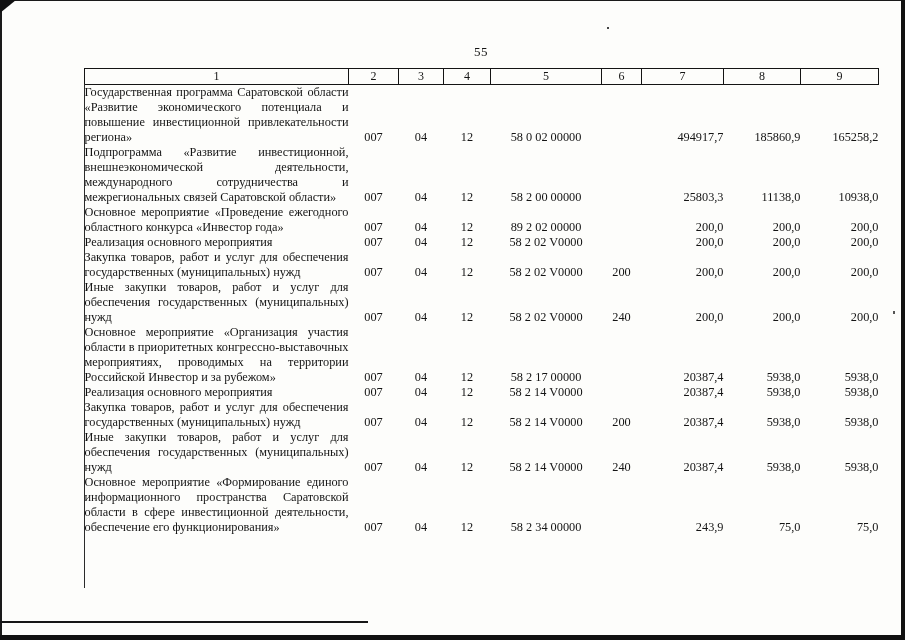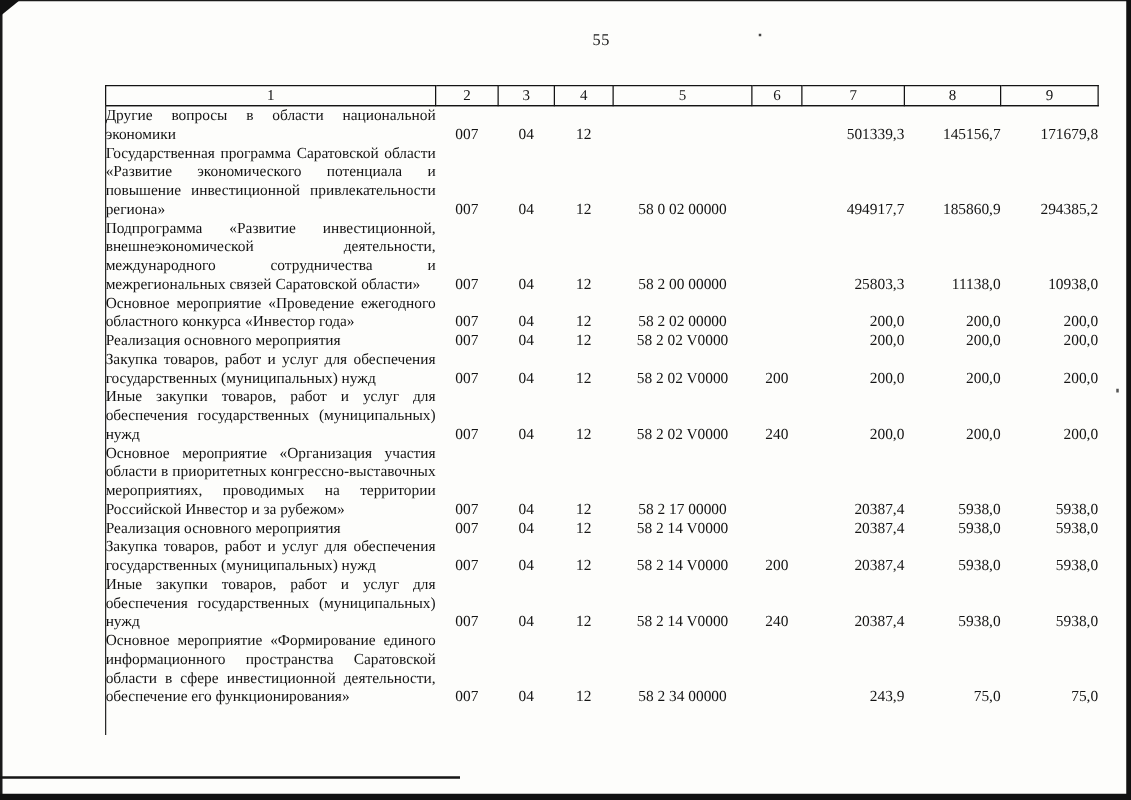--- a/index.html
+++ b/index.html
@@ -21,21 +21,21 @@
     position:absolute; top:0; left:0; width:16px; height:13px; background:#111;
     clip-path:polygon(0 0,100% 0,0 100%);
   }
   .artifact-line-bottom {
     position:absolute; left:0; top:621px; width:368px; height:2px; background:#161616;
   }
   .artifact-dot-a { position:absolute; left:607px; top:27px; width:2px; height:2px; background:#444; }
   .artifact-dot-b { position:absolute; left:893px; top:311px; width:2px; height:3px; background:#555; }
 
   .page-number {
-    position:absolute; top:24px; left:84px; width:794px;
+    position:absolute; top:44px; left:84px; width:794px;
     text-align:center; font-size:13px; letter-spacing:0.5px;
   }
 
   table.budget {
     position:absolute; top:68px; left:84px;
     width:794px;
     border-collapse:collapse;
     table-layout:fixed;
   }
   table.budget th {
@@ -97,58 +97,47 @@
         <th>4</th>
         <th>5</th>
         <th>6</th>
         <th>7</th>
         <th>8</th>
         <th>9</th>
       </tr>
     </thead>
     <tbody>
         <tr>
-          <td class="c1">Другие вопросы в области национальной экономики</td>
-          <td class="c2">007</td>
-          <td class="c3">04</td>
-          <td class="c4">12</td>
-          <td class="c5"></td>
-          <td class="c6"></td>
-          <td class="c7">501339,3</td>
-          <td class="c8">145156,7</td>
-          <td class="c9">171679,8</td>
-        </tr>
-        <tr>
           <td class="c1">Государственная программа Саратовской области «Развитие экономического потенциала и повышение инвестиционной привлекательности региона»</td>
           <td class="c2">007</td>
           <td class="c3">04</td>
           <td class="c4">12</td>
           <td class="c5">58 0 02 00000</td>
           <td class="c6"></td>
           <td class="c7">494917,7</td>
           <td class="c8">185860,9</td>
-          <td class="c9">294385,2</td>
+          <td class="c9">165258,2</td>
         </tr>
         <tr>
           <td class="c1">Подпрограмма «Развитие инвестиционной, внешнеэкономической деятельности, международного сотрудничества и межрегиональных связей Саратовской области»</td>
           <td class="c2">007</td>
           <td class="c3">04</td>
           <td class="c4">12</td>
           <td class="c5">58 2 00 00000</td>
           <td class="c6"></td>
           <td class="c7">25803,3</td>
           <td class="c8">11138,0</td>
           <td class="c9">10938,0</td>
         </tr>
         <tr>
           <td class="c1">Основное мероприятие «Проведение ежегодного областного конкурса «Инвестор года»</td>
           <td class="c2">007</td>
           <td class="c3">04</td>
           <td class="c4">12</td>
-          <td class="c5">58 2 02 00000</td>
+          <td class="c5">89 2 02 00000</td>
           <td class="c6"></td>
           <td class="c7">200,0</td>
           <td class="c8">200,0</td>
           <td class="c9">200,0</td>
         </tr>
         <tr>
           <td class="c1">Реализация основного мероприятия</td>
           <td class="c2">007</td>
           <td class="c3">04</td>
           <td class="c4">12</td>

